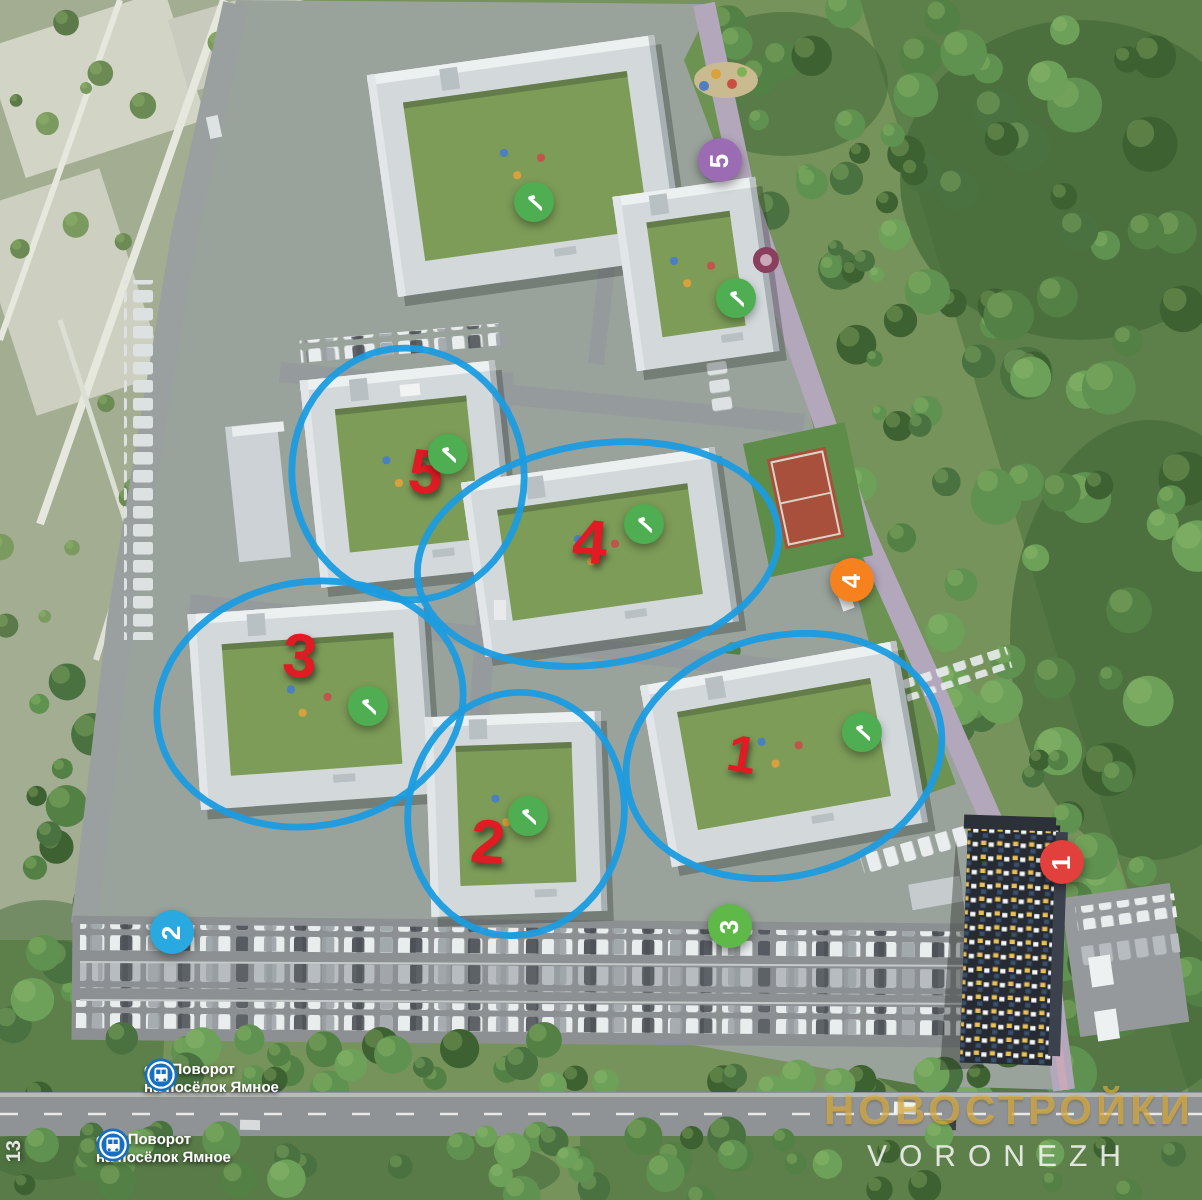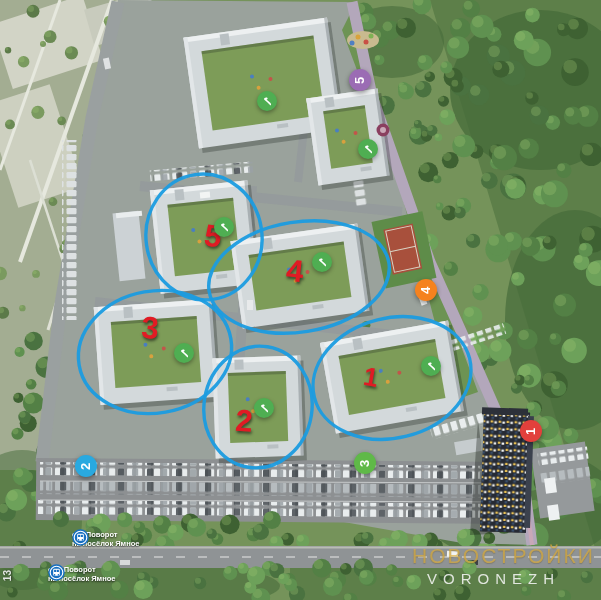--- a/index.html
+++ b/index.html
@@ -6,22 +6,22 @@
   .stage{position:relative;width:601px;height:600px;overflow:hidden;font-family:"Liberation Sans",sans-serif;}
   .stage svg{position:absolute;left:0;top:0;}
   #markers{position:absolute;left:0;top:0;width:601px;height:600px;}
   .badge{position:absolute;width:22px;height:22px;border-radius:50%;display:flex;align-items:center;justify-content:center;box-shadow:0 2px 5px rgba(0,0,0,.4);}
   .badge span{color:#fff;font-weight:bold;font-size:13px;transform:rotate(-90deg);line-height:1;}
   .bnum{position:absolute;color:#e01b24;font-weight:800;text-shadow:1px 2px 3px rgba(15,15,15,.6);line-height:1;}
   .check{position:absolute;width:20px;height:20px;border-radius:50%;display:flex;align-items:center;justify-content:center;box-shadow:0 2px 4px rgba(0,0,0,.35);}
   .check span{color:#fff;font-weight:bold;font-size:13px;transform:rotate(96deg);line-height:1;}
   .bus-stop{position:absolute;display:flex;align-items:flex-start;gap:4px;}
   .bus-stop .txt{color:#fff;font-weight:bold;font-size:7.5px;line-height:9px;text-shadow:0 1px 2px rgba(0,0,0,.75);white-space:nowrap;padding-top:1px;}
-  .wm1{position:absolute;left:412px;top:544px;width:176px;text-align:center;font-weight:normal;font-size:21px;letter-spacing:2px;color:rgba(222,175,62,.68);text-shadow:0 1px 1px rgba(80,60,10,.25);}
-  .wm2{position:absolute;left:427px;top:570px;width:146px;font-weight:400;font-size:15px;letter-spacing:6px;color:rgba(248,248,248,.85);}
+  .wm1{position:absolute;left:412px;top:544px;width:176px;text-align:center;font-weight:bold;font-size:21px;letter-spacing:2px;color:rgba(222,175,62,.68);text-shadow:0 1px 1px rgba(80,60,10,.25);}
+  .wm2{position:absolute;left:427px;top:570px;width:146px;text-align:center;font-weight:400;font-size:15px;letter-spacing:6px;color:rgba(248,248,248,.85);}
   .pagenum{position:absolute;left:2px;top:570px;color:rgba(245,245,245,.9);font-weight:bold;font-size:10px;writing-mode:vertical-rl;transform:rotate(180deg);text-shadow:0 1px 2px rgba(0,0,0,.5);}
 </style>
 </head>
 <body>
 
 <div class="stage">
   <svg id="map" width="601" height="600" viewBox="0 0 601 600">
     <defs>
       <pattern id="carsA" width="9" height="13" patternUnits="userSpaceOnUse">
         <rect x="1" y="1.5" width="6.2" height="10" rx="1.2" fill="#e9edee"></rect>

